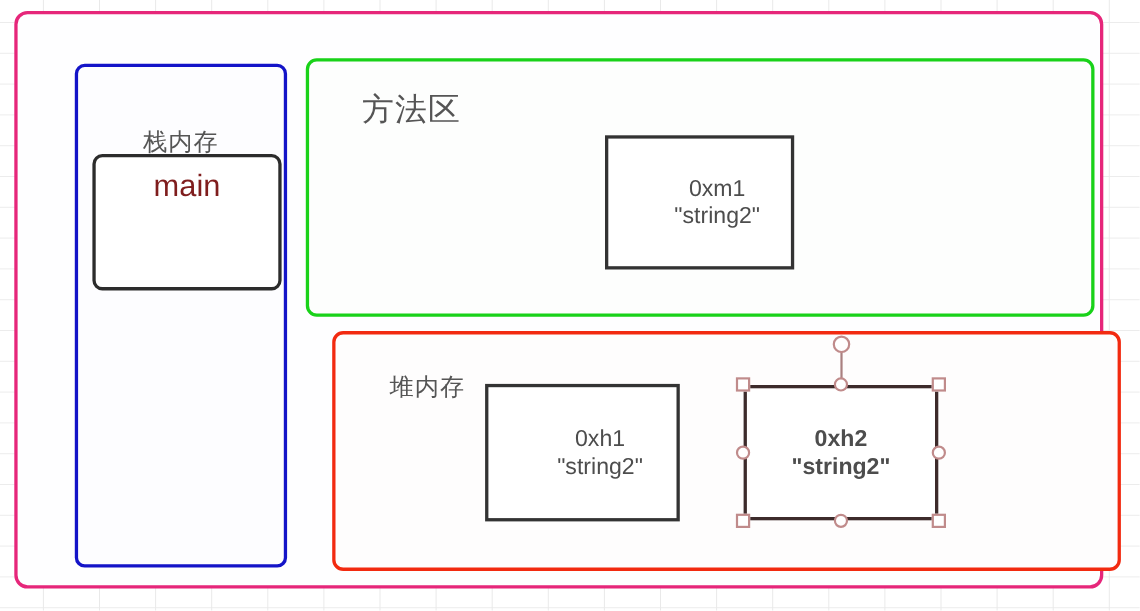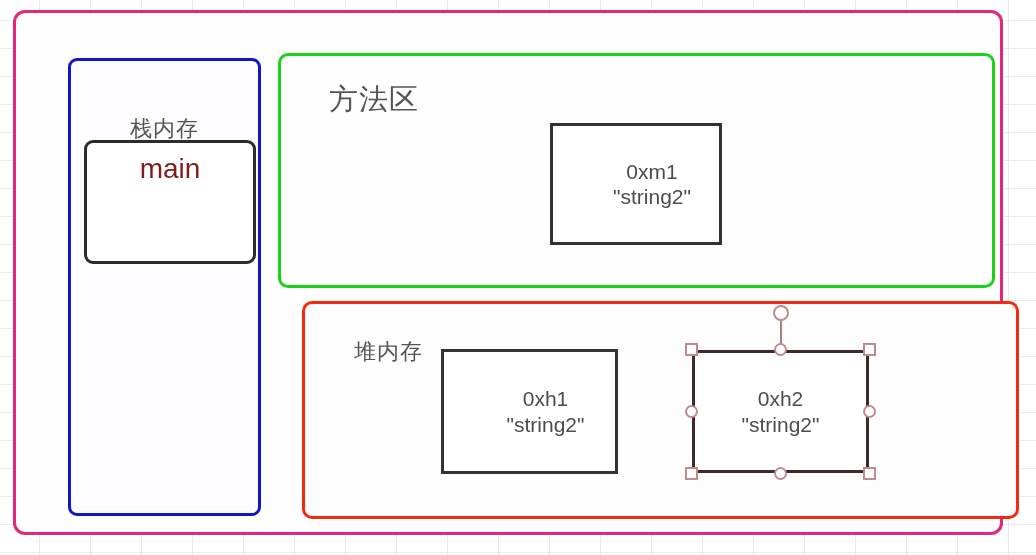--- a/index.html
+++ b/index.html
@@ -157,24 +157,25 @@
   #heap-obj-1 {
     left: 425px;
     top: 336px;
     width: 177px;
     height: 125px;
   }
 
   
   .selected-wrap {
     position: absolute;
-    left: 676px;
+    left: 660px;
     top: 337px;
     width: 177px;
     height: 123px;
+    font-weight: bold;
   }
   .selected-rect {
     position: absolute;
     inset: 0;
     box-sizing: border-box;
     border: 3px solid #3d2b2b;
     background: #ffffff;
     display: flex;
     flex-direction: column;
     align-items: center;

